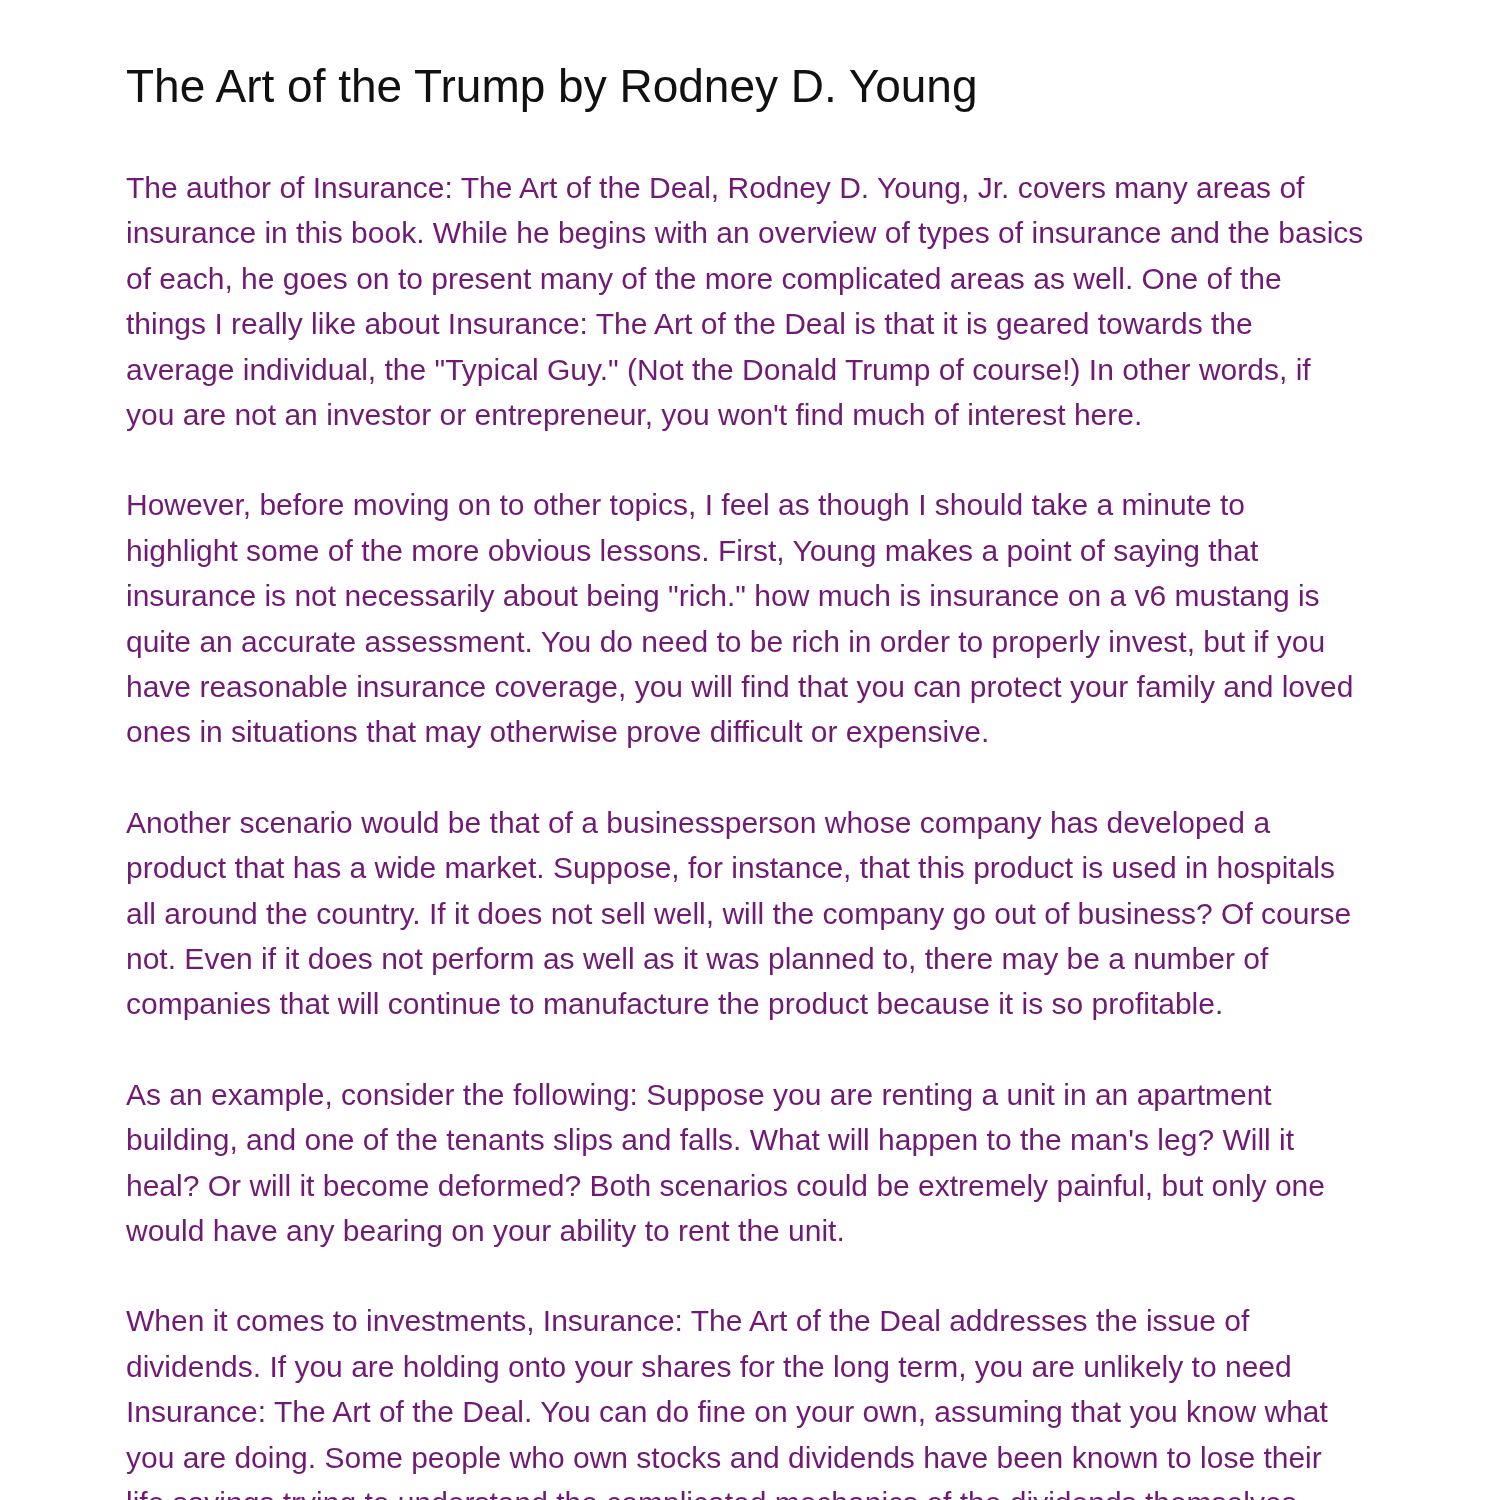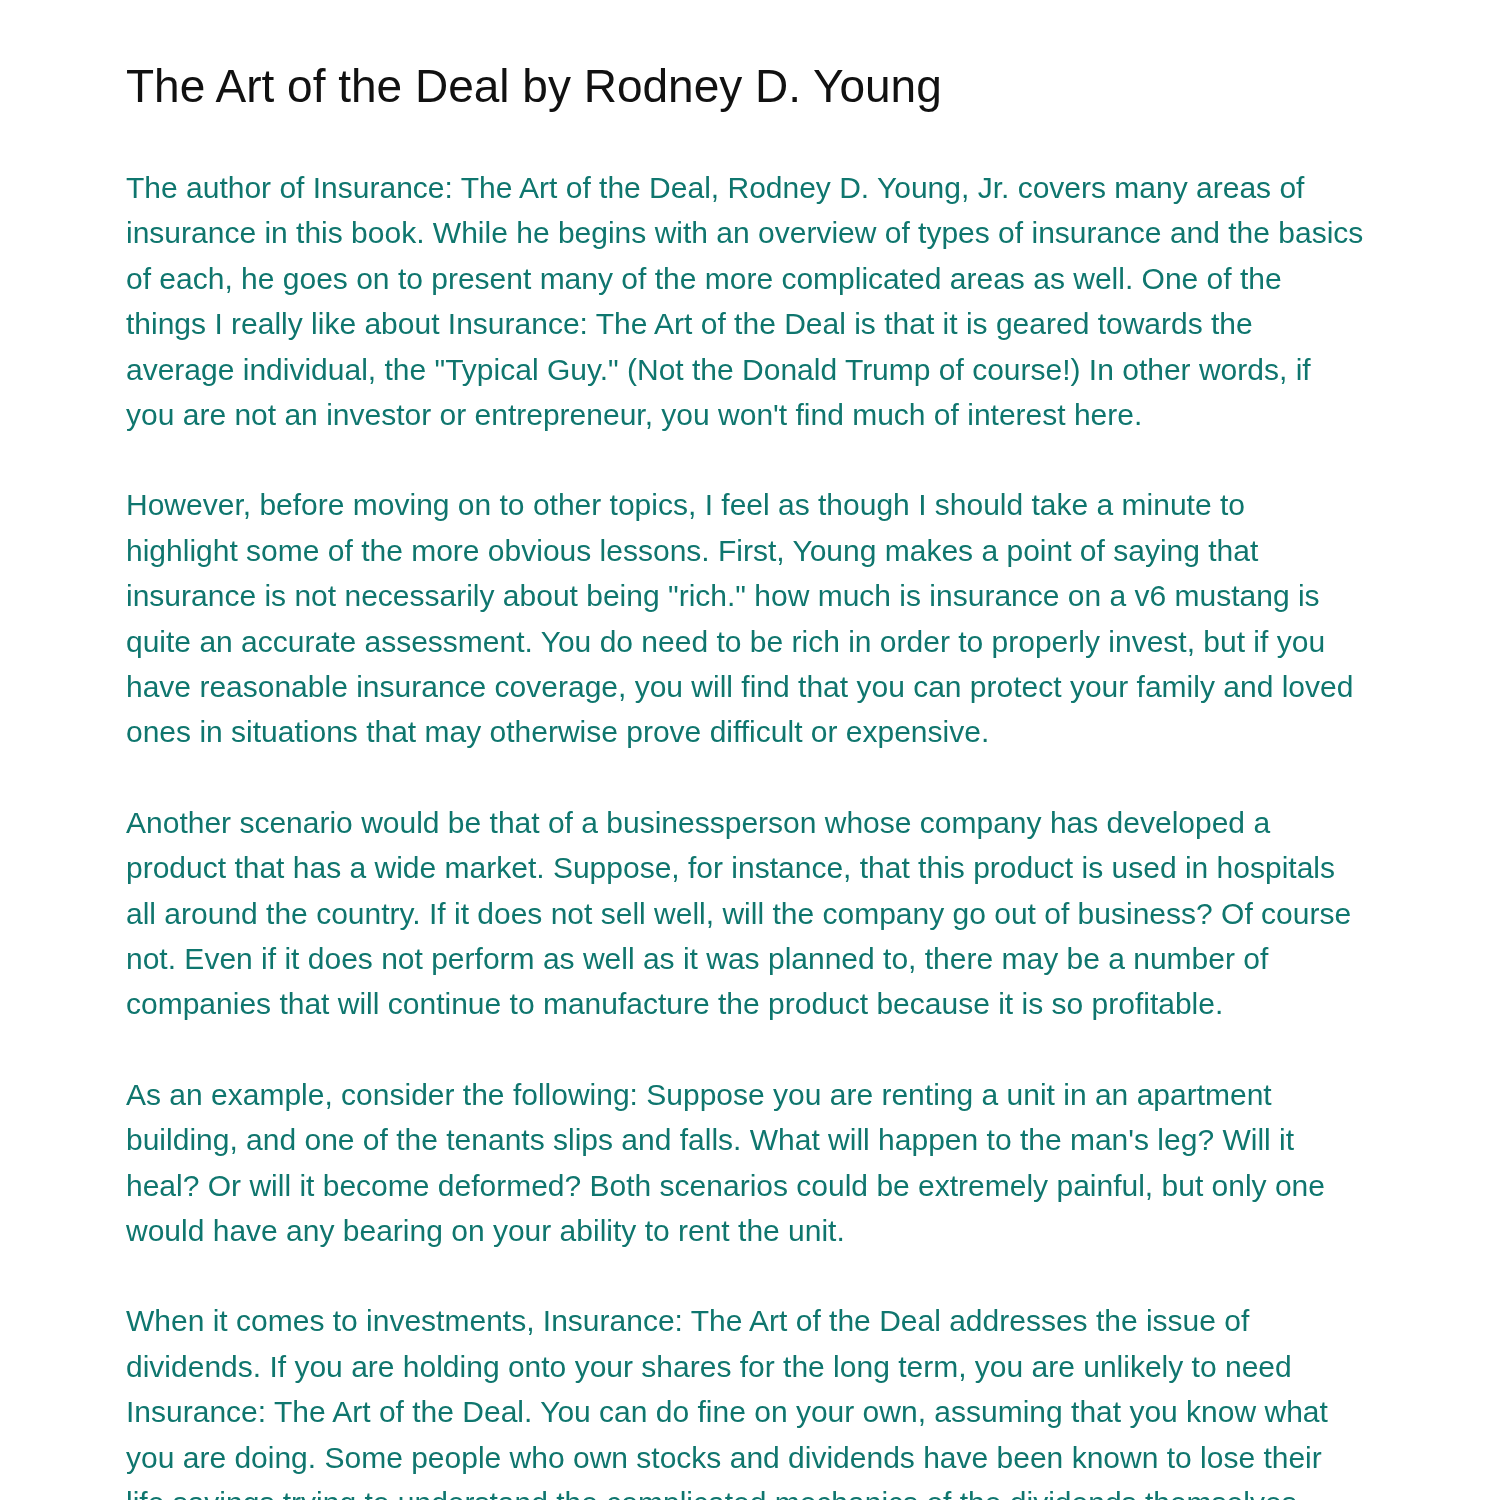--- a/index.html
+++ b/index.html
@@ -27,28 +27,28 @@
     letter-spacing: 0;
     color: #111111;
   }
   .article-body p {
     font-size: 30px;
     font-weight: 400;
     line-height: 45.4px;
     margin: 0 0 45px 0;
     max-width: 1312px;
     white-space: pre-line; 
-    color: #0f766e;
+    color: #701a75;
   }
 </style>
 </head>
 <body>
 
 <div class="page">
-  <h1 class="article-title">The Art of the Deal by Rodney D. Young</h1>
+  <h1 class="article-title">The Art of the Trump by Rodney D. Young</h1>
 
   <div class="article-body">
     <p>The author of Insurance: The Art of the Deal, Rodney D. Young, Jr. covers many areas of
 insurance in this book. While he begins with an overview of types of insurance and the basics
 of each, he goes on to present many of the more complicated areas as well. One of the
 things I really like about Insurance: The Art of the Deal is that it is geared towards the
 average individual, the "Typical Guy." (Not the Donald Trump of course!) In other words, if
 you are not an investor or entrepreneur, you won't find much of interest here.</p>
     <p>However, before moving on to other topics, I feel as though I should take a minute to
 highlight some of the more obvious lessons. First, Young makes a point of saying that

